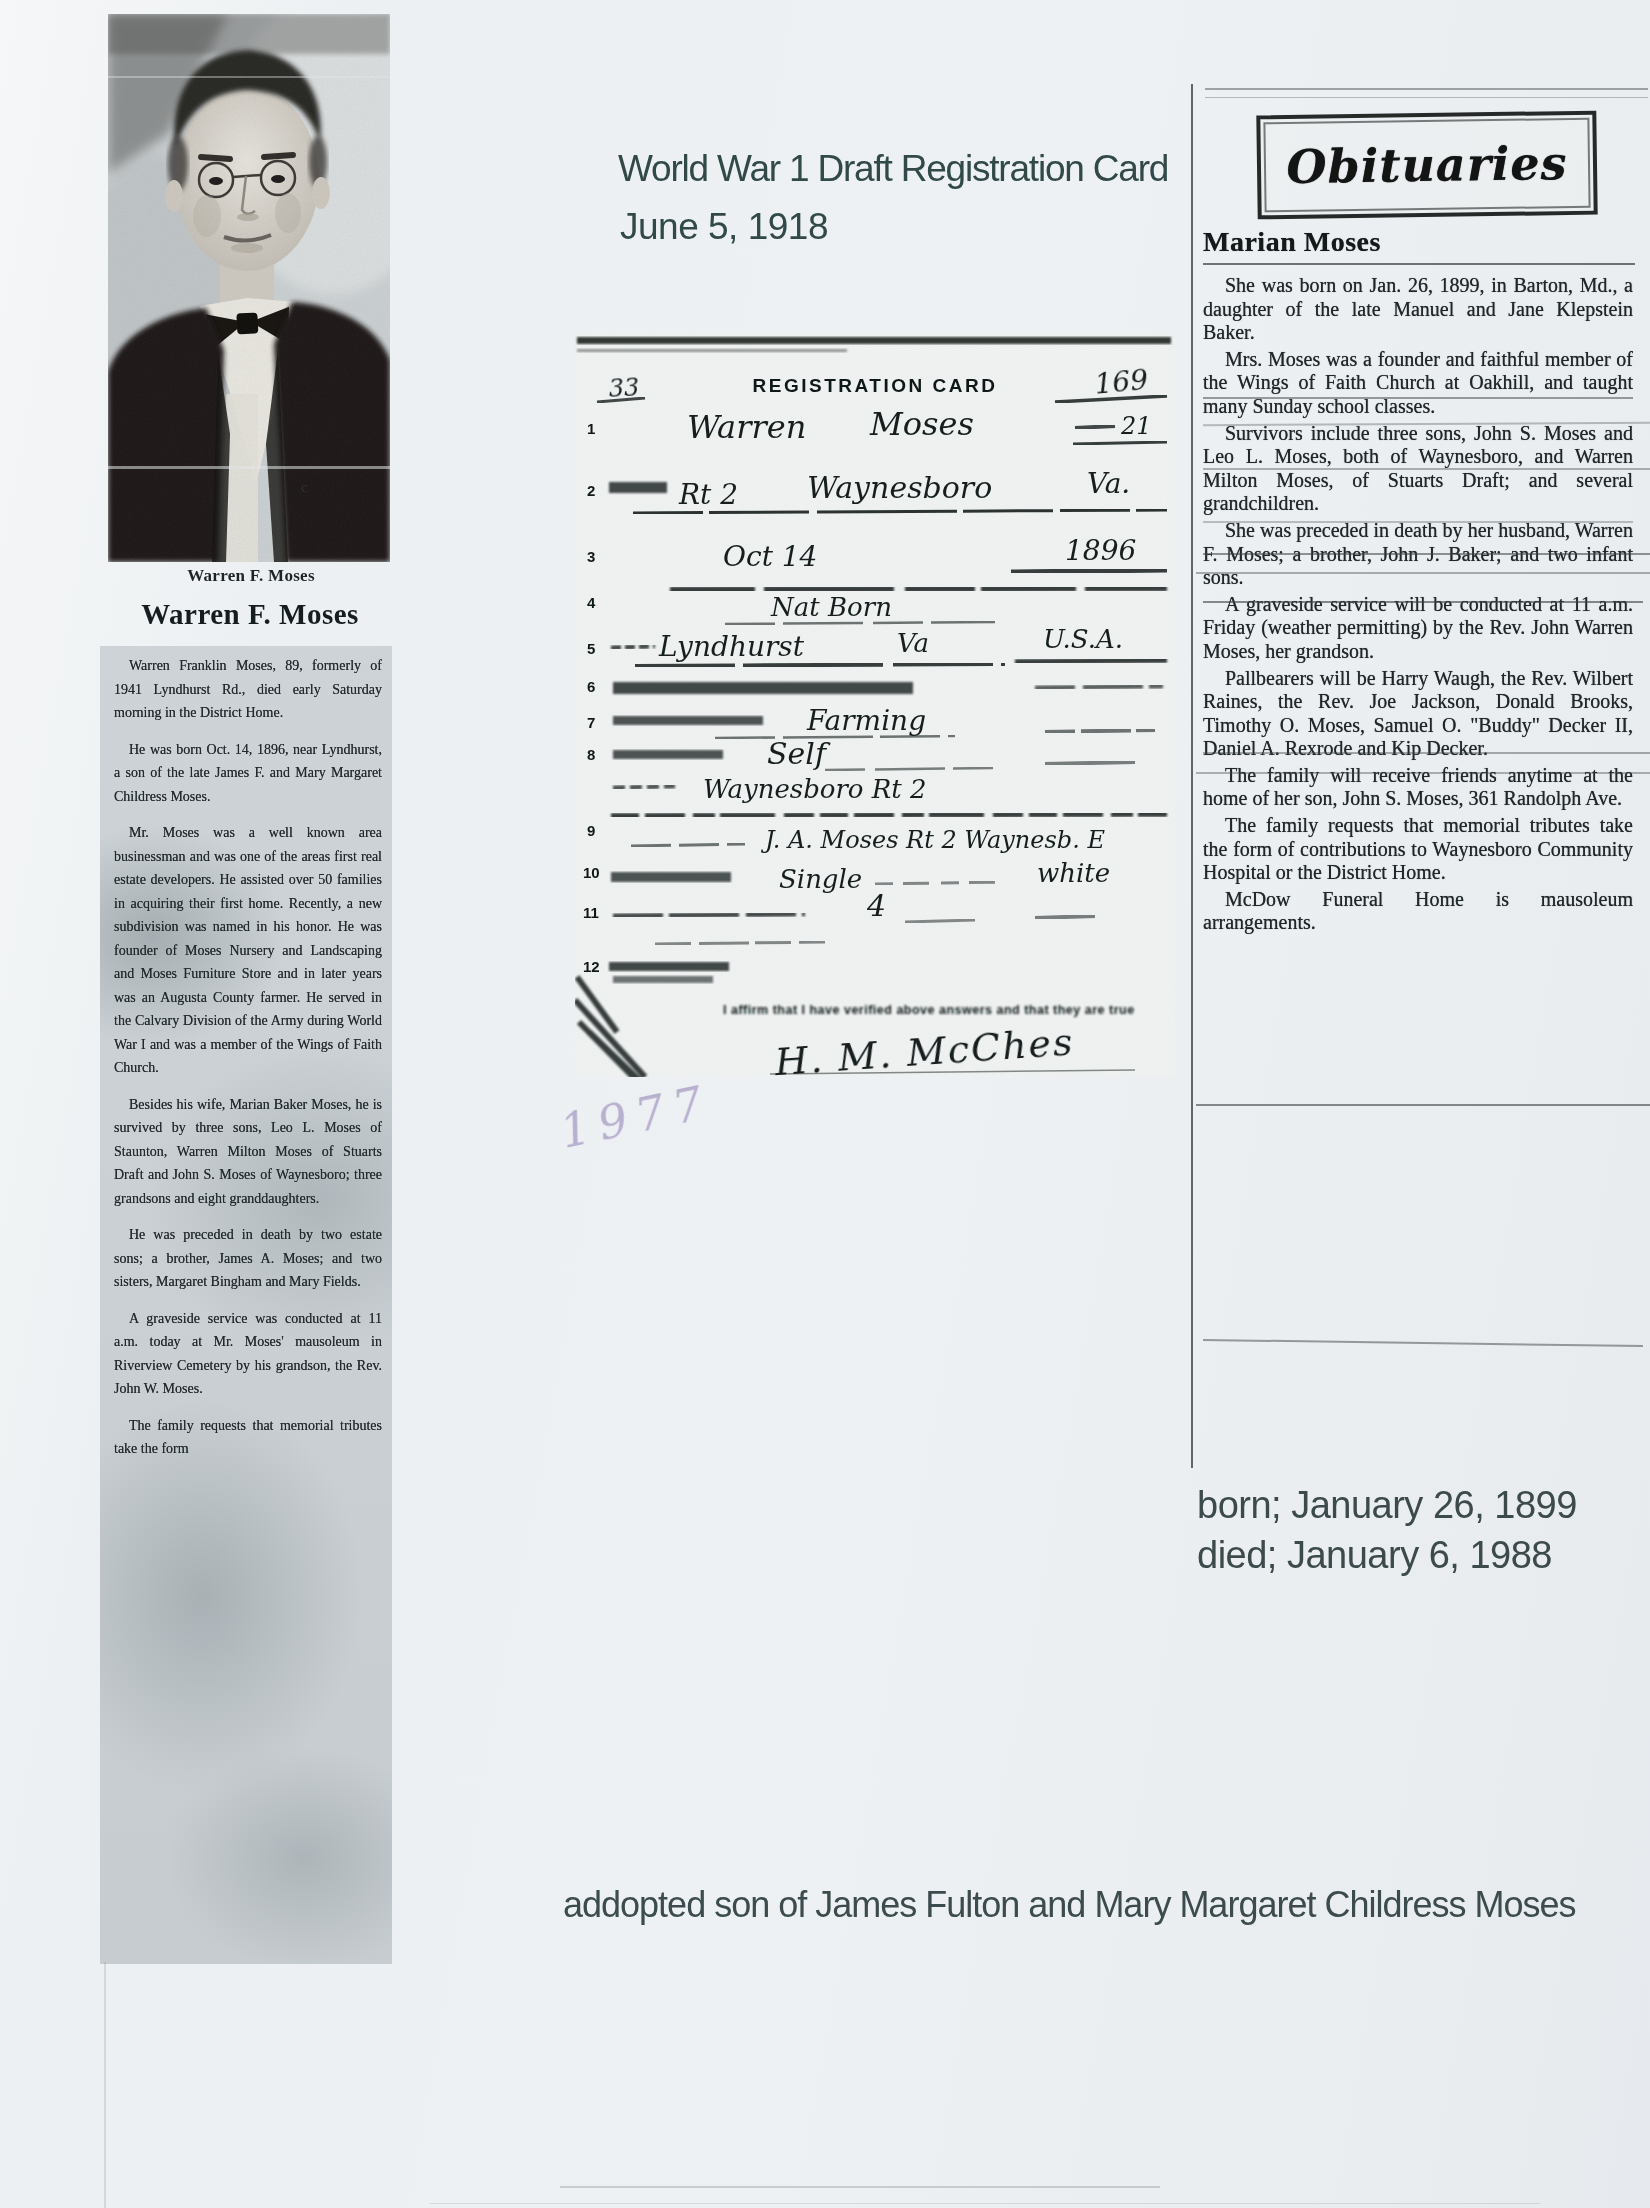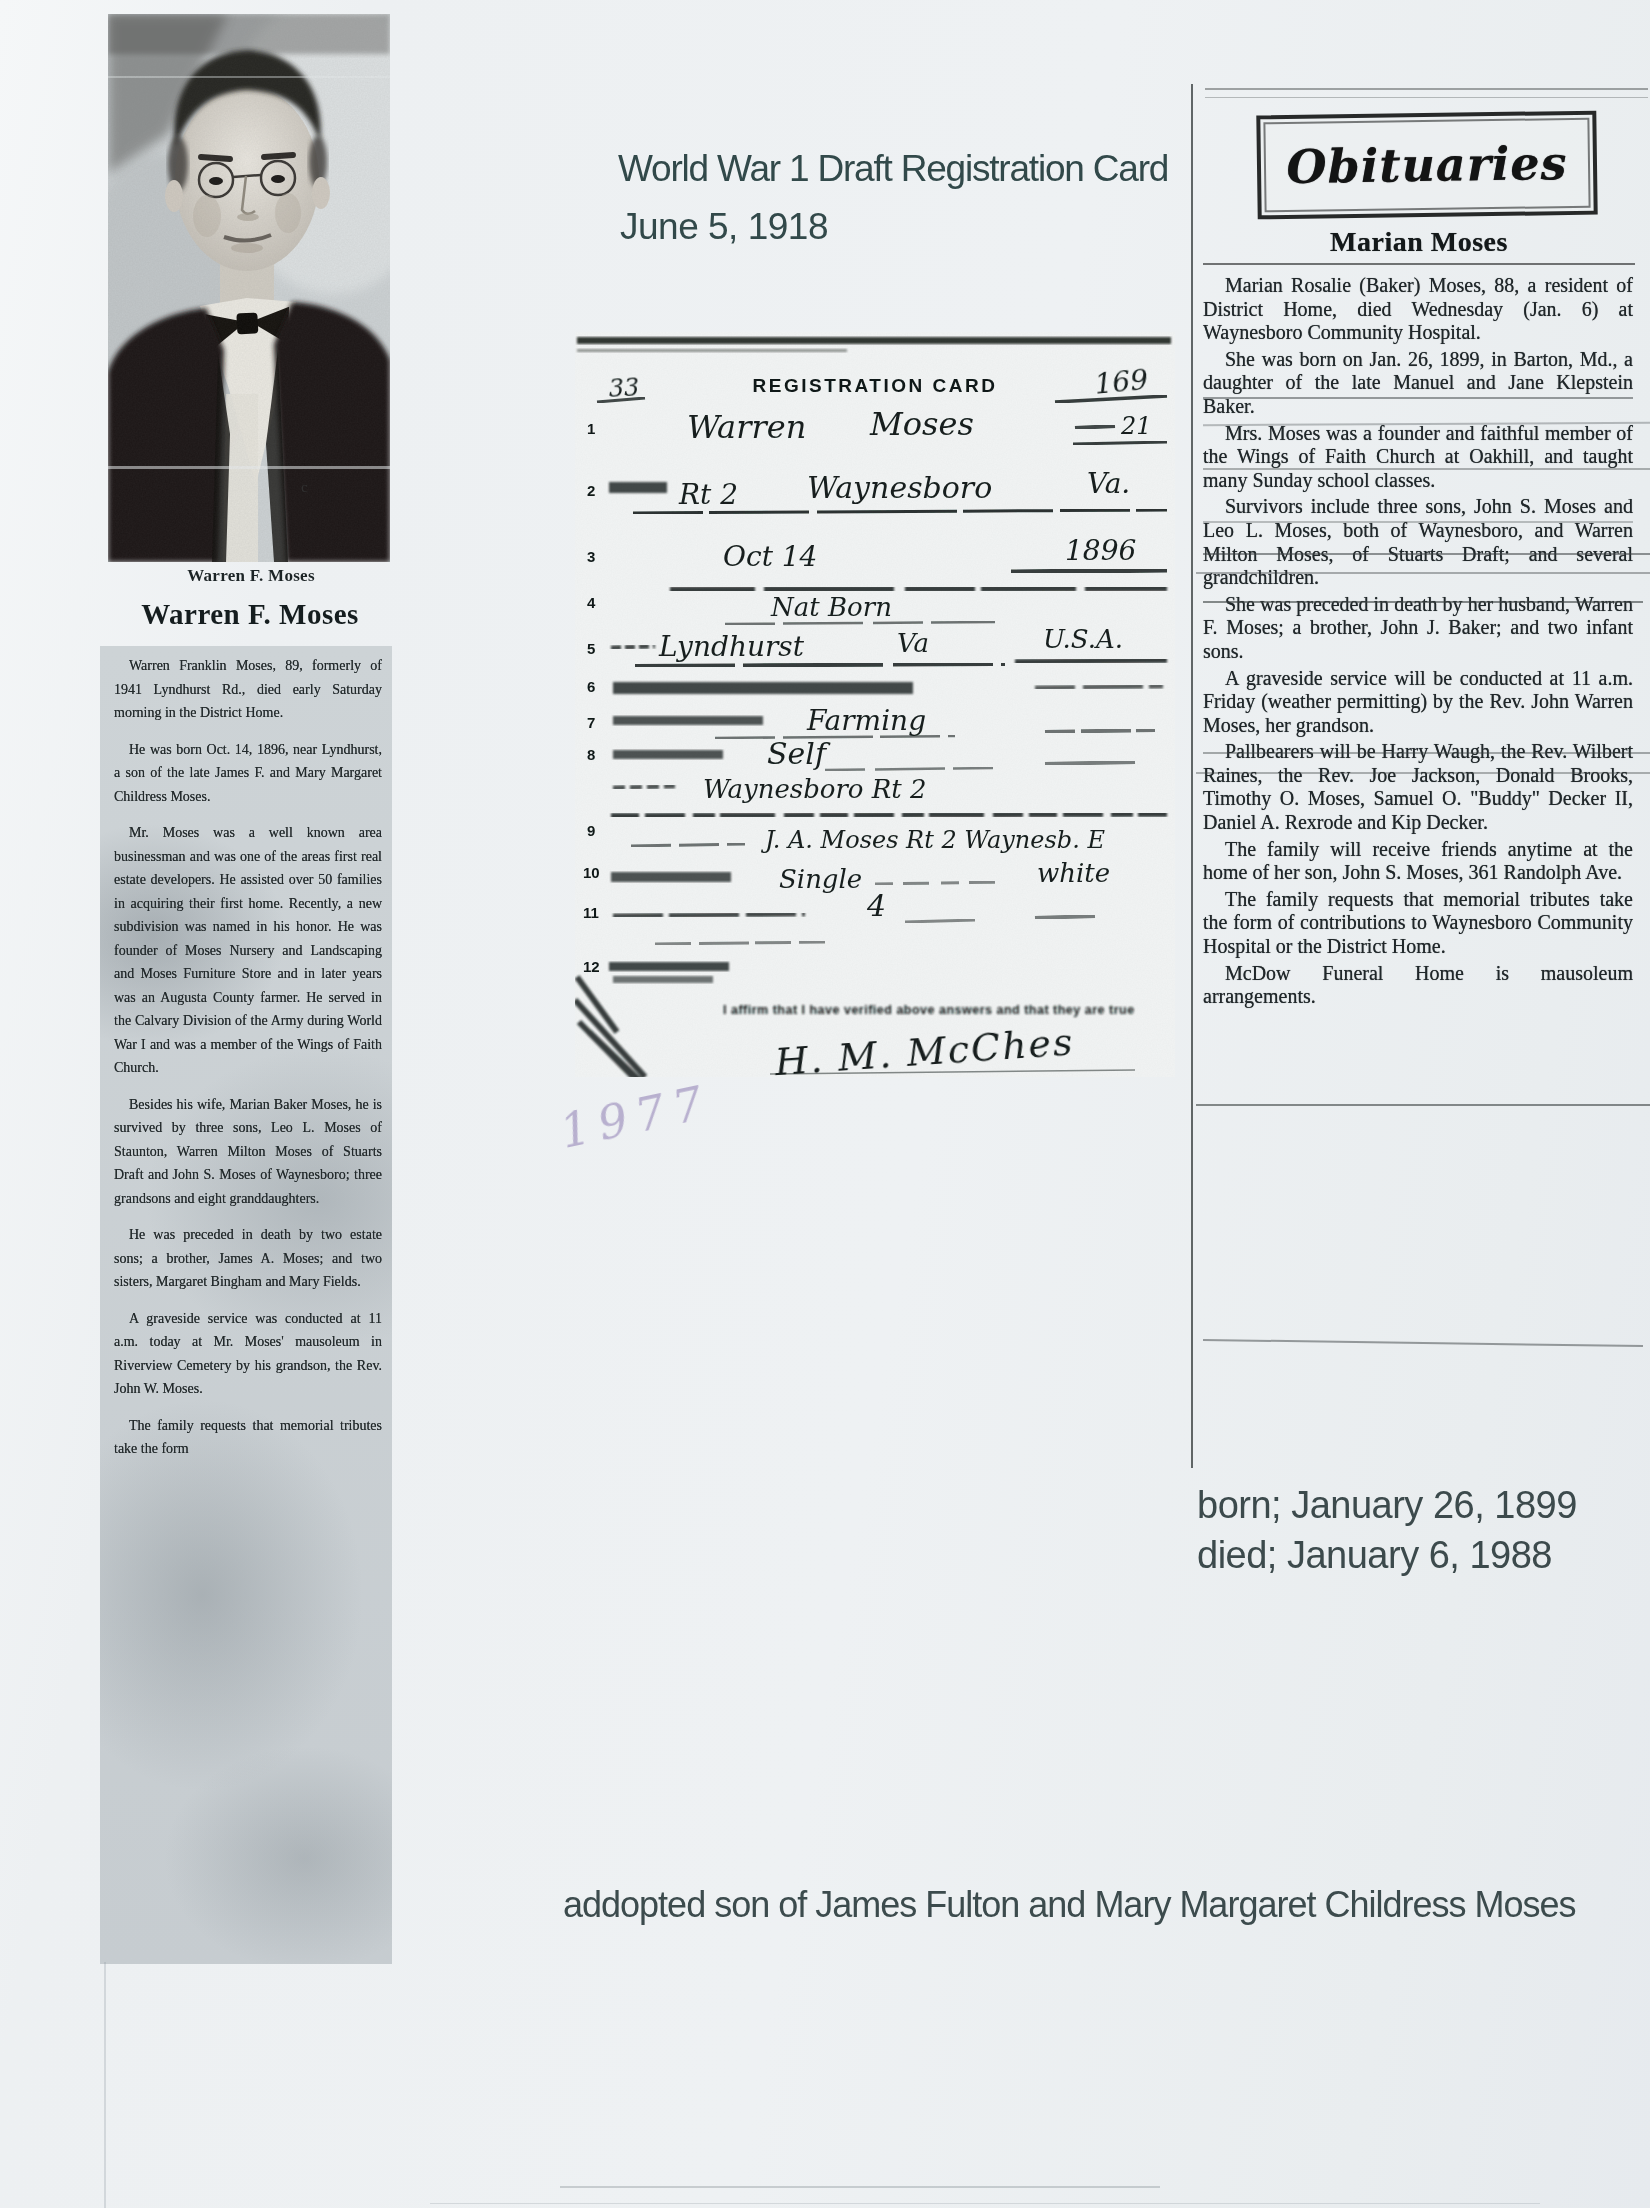--- a/index.html
+++ b/index.html
@@ -41,21 +41,21 @@
   
   .col-sep{left:1191px;top:84px;width:2px;height:1384px;background:rgba(42,48,48,.72);}
   .topline1{left:1205px;top:88px;width:443px;height:2px;background:rgba(60,64,64,.45);}
   .topline2{left:1205px;top:97px;width:443px;height:1px;background:rgba(60,64,64,.32);}
   .obit-box{left:1257px;top:113px;width:340px;height:104px;border:4px solid rgba(22,24,24,.92);
     transform:rotate(-.8deg);box-sizing:border-box;background:rgba(238,241,242,.35);}
   .obit-box-inner{margin:3px;height:calc(100% - 6px);border:2px solid rgba(22,24,24,.55);
     display:flex;align-items:center;justify-content:center;box-sizing:border-box;}
   .obit-title{font:bold italic 46px "DejaVu Serif",serif;color:#131414;letter-spacing:1px;
     text-shadow:0 0 1px rgba(20,20,20,.6);}
-  .right-headline{left:1203px;top:226px;width:432px;text-align:center;
+  .right-headline{left:1203px;top:226px;width:432px;text-align:left;
     font:bold 28px "Liberation Serif",serif;color:#14191a;letter-spacing:.5px;
     border-bottom:2px solid rgba(28,30,30,.6);padding-bottom:5px;box-sizing:border-box;
     text-shadow:0 0 .7px rgba(20,25,26,.7);}
   .right-article{left:1203px;top:274px;width:430px;color:#20272a;
     font-size:20px;line-height:23.6px;text-align:justify;
     text-shadow:0 0 .7px rgba(25,32,34,.8);}
   .right-article p{margin:0 0 3px;text-indent:22px;}
   .scanline{position:absolute;height:2px;background:#3c4243;}
   .born-right{left:1197px;top:1480px;width:470px;
     font:38px "Liberation Sans",sans-serif;color:#3c4a4c;line-height:50px;letter-spacing:-.5px;}
@@ -300,21 +300,20 @@
 
   <div class="abs obit-box">
     <div class="obit-box-inner">
       <span class="obit-title">Obituaries</span>
     </div>
   </div>
 
   <div class="abs right-headline">Marian Moses</div>
 
   <div class="abs right-article">
-    <p>Marian Rosalie (Baker) Moses, 88, a resident of District Home, died Wednesday (Jan. 6) at Waynesboro Community Hospital.</p>
     <p>She was born on Jan. 26, 1899, in Barton, Md., a daughter of the late Manuel and Jane Klepstein Baker.</p>
     <p>Mrs. Moses was a founder and faithful member of the Wings of Faith Church at Oakhill, and taught many Sunday school classes.</p>
     <p>Survivors include three sons, John S. Moses and Leo L. Moses, both of Waynesboro, and Warren Milton Moses, of Stuarts Draft; and several grandchildren.</p>
     <p>She was preceded in death by her husband, Warren F. Moses; a brother, John J. Baker; and two infant sons.</p>
     <p>A graveside service will be conducted at 11 a.m. Friday (weather permitting) by the Rev. John Warren Moses, her grandson.</p>
     <p>Pallbearers will be Harry Waugh, the Rev. Wilbert Raines, the Rev. Joe Jackson, Donald Brooks, Timothy O. Moses, Samuel O. "Buddy" Decker II, Daniel A. Rexrode and Kip Decker.</p>
     <p>The family will receive friends anytime at the home of her son, John S. Moses, 361 Randolph Ave.</p>
     <p>The family requests that memorial tributes take the form of contributions to Waynesboro Community Hospital or the District Home.</p>
     <p>McDow Funeral Home is mausoleum arrangements.</p>
   </div>

